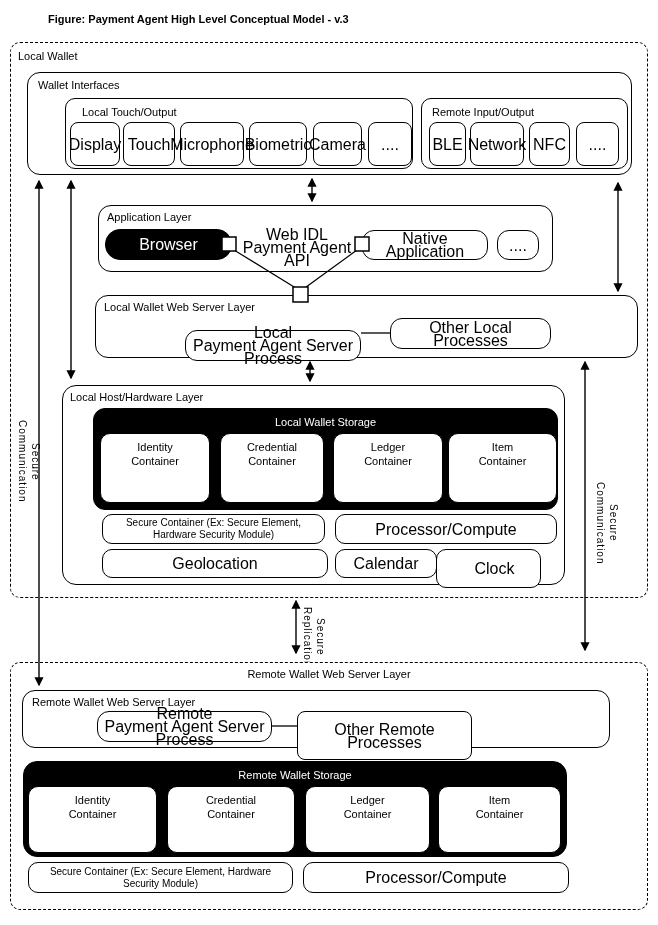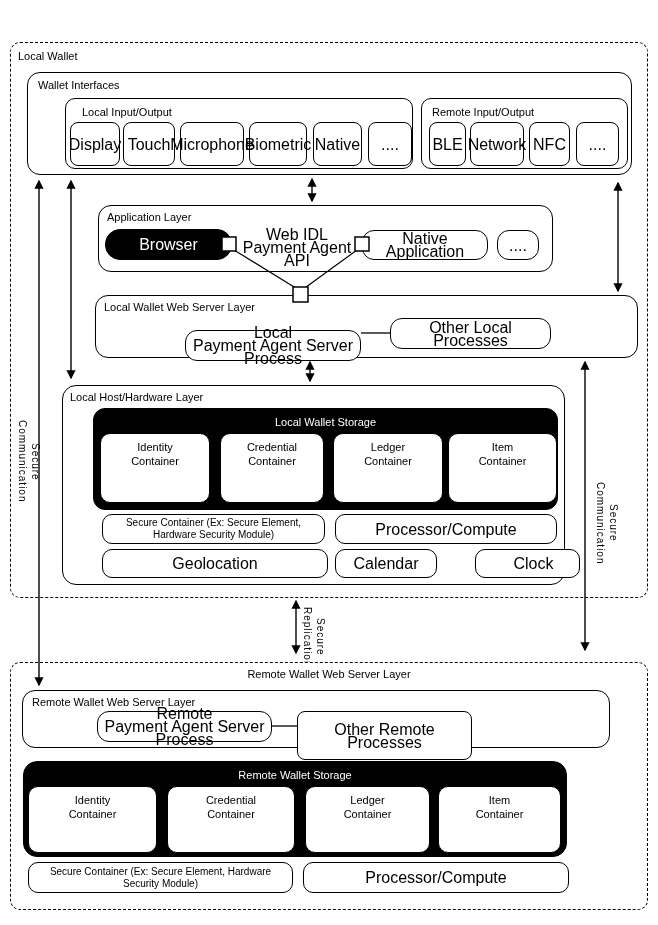--- a/index.html
+++ b/index.html
@@ -19,34 +19,35 @@
   .bartitle{position:absolute;left:0;top:0;width:100%;text-align:center;font-size:11px;padding-top:7px;color:#fff;}
   .vtext{position:absolute;writing-mode:vertical-rl;font-size:10px;letter-spacing:1px;
          text-align:center;white-space:pre-line;line-height:13px;}
   svg.overlay{position:absolute;left:0;top:0;pointer-events:none;}
 </style>
 </head>
 <body>
 
 <div class="canvas">
 
+  <div class="lbl title" style="left:48px;top:13px;">Figure: Payment Agent  High Level Conceptual Model - v.3</div>
 
   <div class="box dashed" style="left:10px;top:42px;width:638px;height:556px;"></div>
   <div class="lbl" style="left:18px;top:50px;">Local Wallet</div>
 
   <div class="box" style="left:27px;top:72px;width:605px;height:103px;border-radius:13px;"></div>
   <div class="lbl" style="left:38px;top:79px;">Wallet Interfaces</div>
 
   <div class="box" style="left:65px;top:98px;width:348px;height:71px;"></div>
-  <div class="lbl" style="left:82px;top:106px;">Local Input/Output</div>
+  <div class="lbl" style="left:82px;top:106px;">Local Touch/Output</div>
   <div class="box cflex" style="left:70px;top:122px;width:50px;height:44px;border-radius:8px;">Display</div>
   <div class="box cflex" style="left:123px;top:122px;width:52px;height:44px;border-radius:8px;">Touch</div>
   <div class="box cflex" style="left:249px;top:122px;width:58px;height:44px;border-radius:8px;">Biometric</div>
   <div class="box cflex" style="left:180px;top:122px;width:64px;height:44px;border-radius:8px;">Microphone</div>
-  <div class="box cflex" style="left:313px;top:122px;width:49px;height:44px;border-radius:8px;">Native</div>
+  <div class="box cflex" style="left:313px;top:122px;width:49px;height:44px;border-radius:8px;">Camera</div>
   <div class="box cflex" style="left:368px;top:122px;width:44px;height:44px;border-radius:8px;">....</div>
 
   <div class="box" style="left:421px;top:98px;width:207px;height:71px;"></div>
   <div class="lbl" style="left:432px;top:106px;">Remote Input/Output</div>
   <div class="box cflex" style="left:429px;top:122px;width:37px;height:44px;border-radius:8px;">BLE</div>
   <div class="box cflex" style="left:470px;top:122px;width:54px;height:44px;border-radius:8px;">Network</div>
   <div class="box cflex" style="left:529px;top:122px;width:41px;height:44px;border-radius:8px;">NFC</div>
   <div class="box cflex" style="left:576px;top:122px;width:43px;height:44px;border-radius:8px;">....</div>
 
   <div class="box" style="left:98px;top:205px;width:455px;height:67px;border-radius:13px;"></div>
@@ -77,21 +78,21 @@
   <div class="box tflex pre" style="left:333px;top:433px;width:110px;height:70px;">Ledger
 Container</div>
   <div class="box tflex pre" style="left:448px;top:433px;width:109px;height:70px;">Item
 Container</div>
 
   <div class="box cflex pre small" style="left:102px;top:514px;width:223px;height:30px;">Secure Container (Ex: Secure Element,
 Hardware Security Module)</div>
   <div class="box cflex" style="left:335px;top:514px;width:222px;height:30px;">Processor/Compute</div>
   <div class="box cflex" style="left:102px;top:549px;width:226px;height:29px;">Geolocation</div>
   <div class="box cflex" style="left:335px;top:549px;width:102px;height:29px;">Calendar</div>
-  <div class="box cflex" style="left:475px;top:549px;width:105px;height:29px;padding-left:12px;">Clock</div>
+  <div class="box cflex" style="left:436px;top:549px;width:105px;height:39px;padding-left:12px;">Clock</div>
 
   <div class="vtext" style="left:16px;top:404px;height:115px;">Secure Communication</div>
   <div class="vtext" style="left:594px;top:470px;height:106px;">Secure Communication</div>
 
   <div class="vtext" style="left:301px;top:597px;height:80px;">Secure
 Replication</div>
 
   <div class="box dashed" style="left:10px;top:662px;width:638px;height:248px;"></div>
   <div class="lbl" style="left:0;top:668px;width:658px;text-align:center;">Remote Wallet Web Server Layer</div>
 

